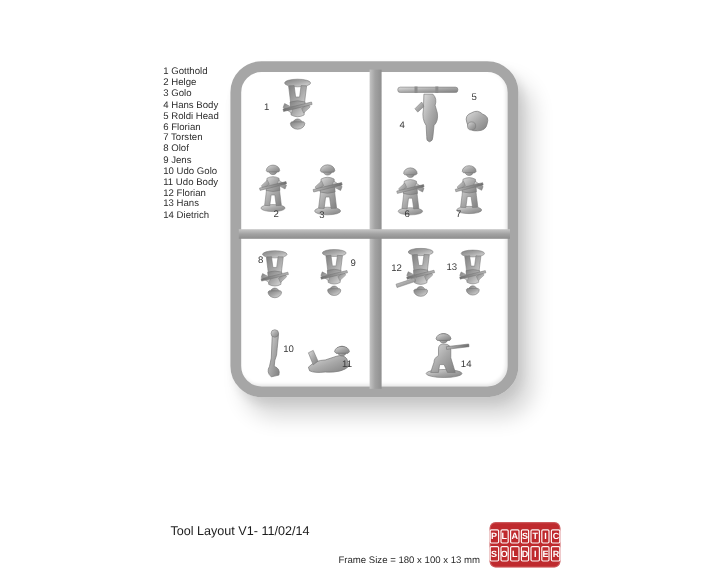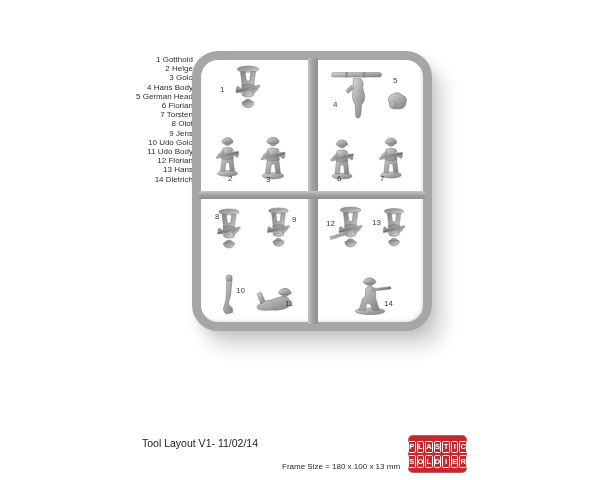--- a/index.html
+++ b/index.html
@@ -1,17 +1,17 @@
 <!DOCTYPE html>
 <html><head>
 <meta charset="utf-8">
 <style>
   html,body{margin:0;padding:0;background:#fff;}
   .stage{position:relative;width:492px;height:480px;background:#fff;overflow:hidden;
-         font-family:"Liberation Sans",sans-serif;text-align:right;}
+         font-family:"Liberation Sans",sans-serif;}
   
   .plist{position:absolute;left:136px;top:55px;font-size:8px;line-height:9.2px;color:#2d2d2d;}
   .prow{white-space:nowrap;}
   
   .sprue{position:absolute;left:192px;top:51px;width:240px;height:280px;box-sizing:border-box;
          border:9px solid #a6a6a6;border-radius:26px;
          box-shadow:12px 16px 18px rgba(0,0,0,.16), 3px 5px 8px rgba(0,0,0,.08),
                     inset 1.5px 1.5px 2px rgba(255,255,255,.65), inset -1.5px -1.5px 3px rgba(0,0,0,.10);}
   .vbar{position:absolute;left:107px;top:-2px;width:10px;height:266px;
         background:linear-gradient(90deg,#c4c4c4,#a2a2a2 45%,#8f8f8f);}
@@ -89,21 +89,21 @@
         <circle cx="10" cy="5" r="3.2" fill="url(#gm)" stroke="#787878" stroke-width="0.5"></circle>
       </symbol>
     </defs>
   </svg>
 
   <div class="plist">
     <div class="prow"><span>1</span> <span>Gotthold</span></div>
     <div class="prow"><span>2</span> <span>Helge</span></div>
     <div class="prow"><span>3</span> <span>Golo</span></div>
     <div class="prow"><span>4</span> <span>Hans Body</span></div>
-    <div class="prow"><span>5</span> <span>German Head</span></div>
+    <div class="prow"><span>5</span> <span>Roldi Head</span></div>
     <div class="prow"><span>6</span> <span>Florian</span></div>
     <div class="prow"><span>7</span> <span>Torsten</span></div>
     <div class="prow"><span>8</span> <span>Olof</span></div>
     <div class="prow"><span>9</span> <span>Jens</span></div>
     <div class="prow"><span>10</span> <span>Udo Golo</span></div>
     <div class="prow"><span>11</span> <span>Udo Body</span></div>
     <div class="prow"><span>12</span> <span>Florian</span></div>
     <div class="prow"><span>13</span> <span>Hans</span></div>
     <div class="prow"><span>14</span> <span>Dietrich</span></div>
   </div>

